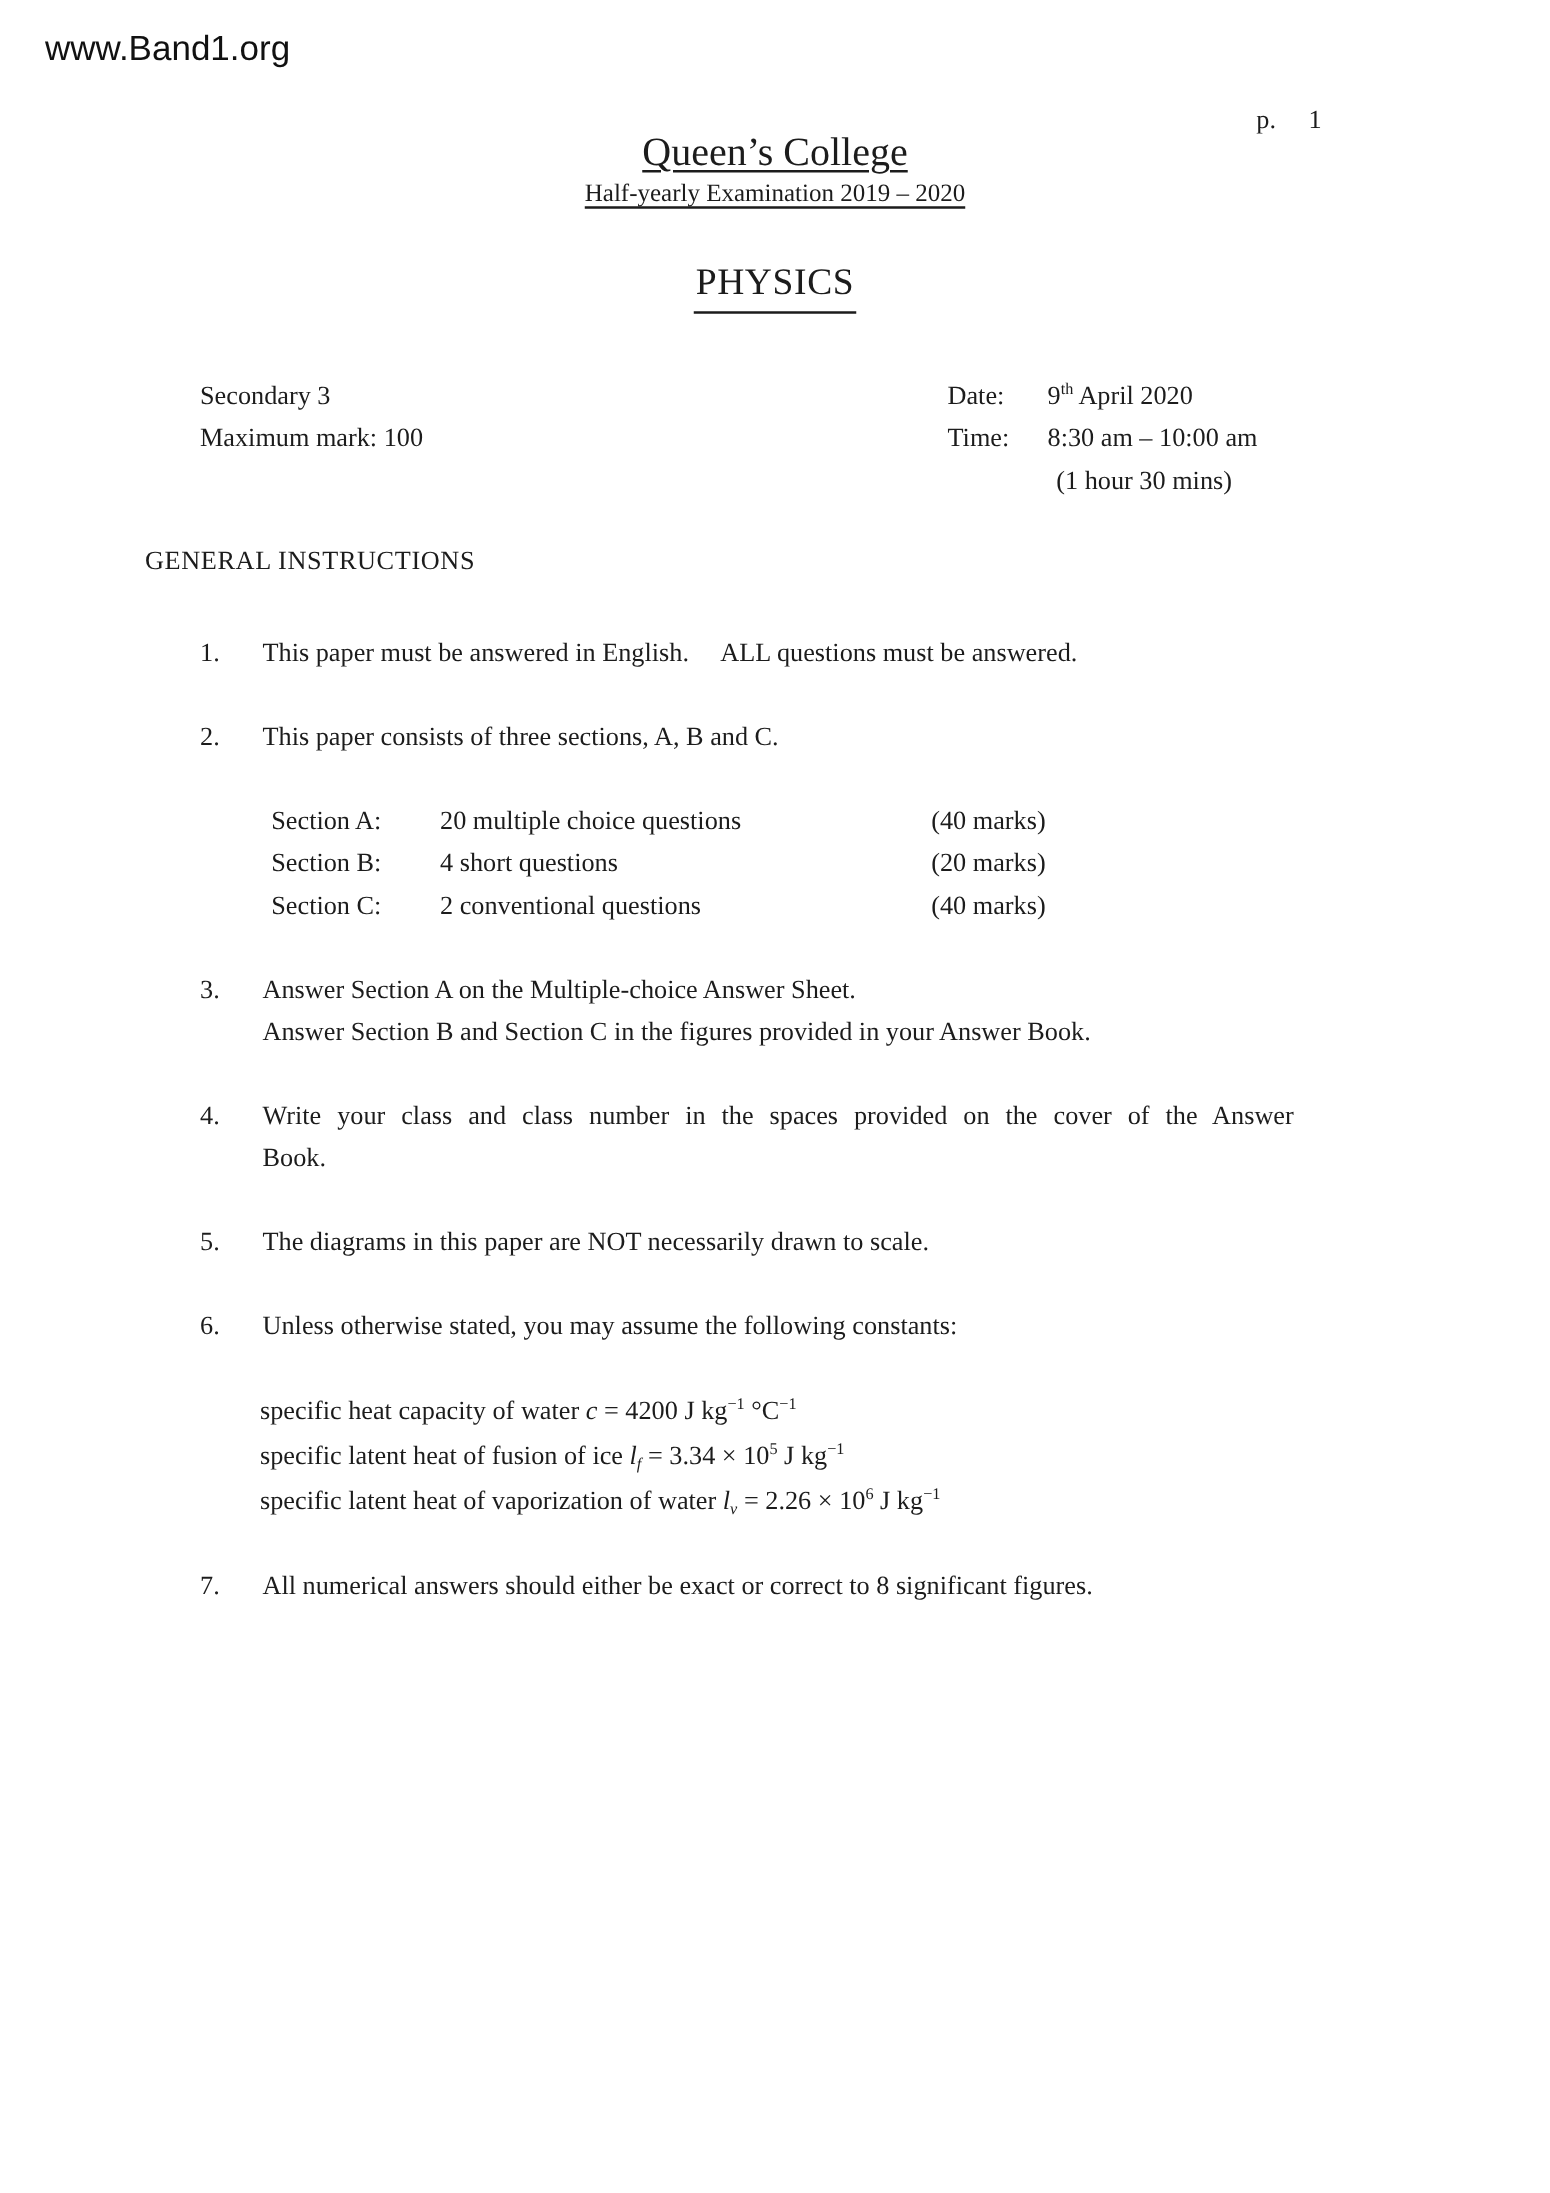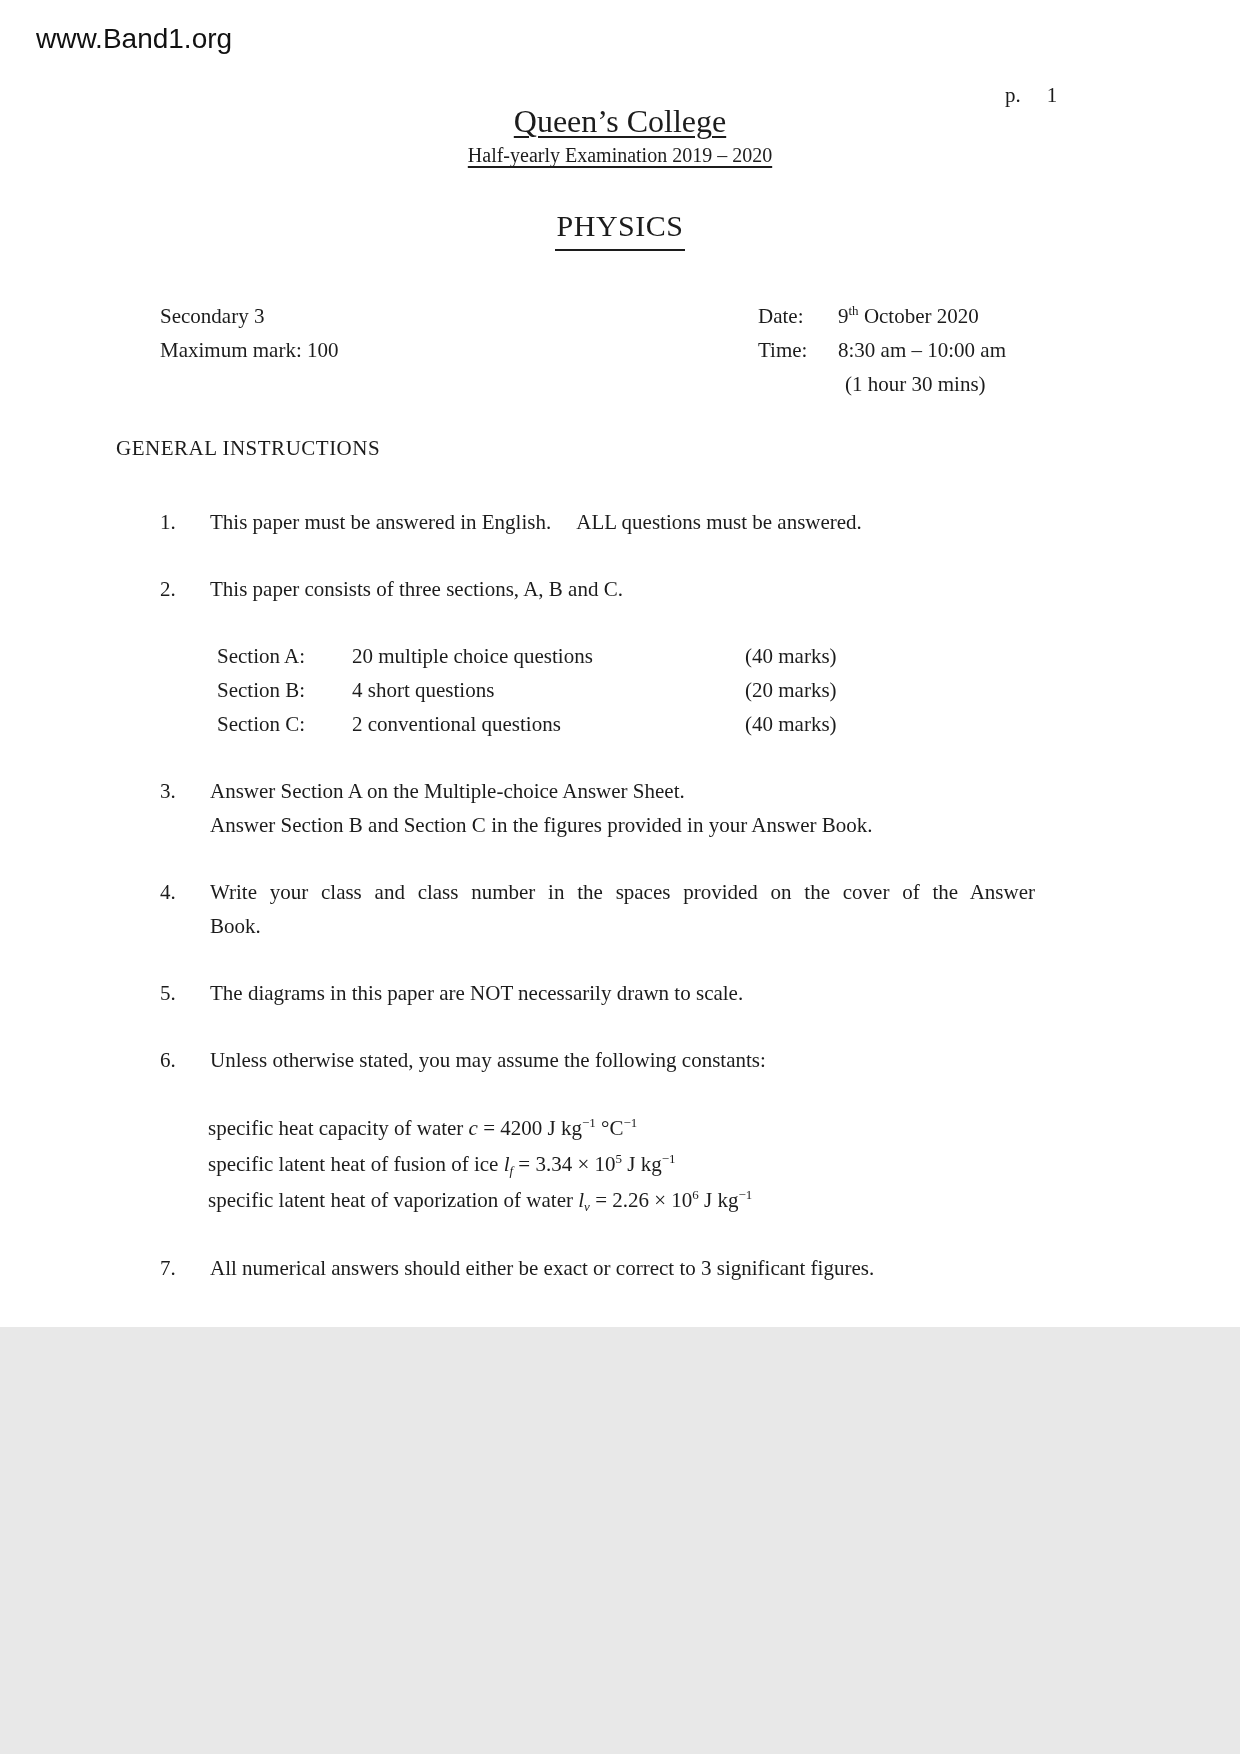--- a/index.html
+++ b/index.html
@@ -1,19 +1,19 @@
 <!DOCTYPE html>
 <html><head>
 <meta charset="utf-8">
 <style>
   html,body{margin:0;padding:0;background:#e8e8e8;}
   .page{
     position:relative;
     width:1240px;
-    height:1327px;
+    height:1754px;
     margin:0 auto;
     background:#ffffff;
     font-family:"Liberation Serif", serif;
     color:#1c1c1c;
     font-size:21px;
     line-height:34px;
     overflow:hidden;
   }
   .watermark{
     position:absolute;
@@ -113,21 +113,21 @@
   </div>
 
   <div class="subject-row center">
     <span class="subject">PHYSICS</span>
   </div>
 
   <div class="info">
     <div class="info-row">
       <span class="l-col">Secondary 3</span>
       <span class="d-label">Date:</span>
-      <span class="d-value"><span class="pre">9</span><span class="sup">th</span><span class="pre"> October 2020</span></span>
+      <span class="d-value"><span class="pre">9</span><span class="sup">th</span><span class="pre"> April 2020</span></span>
     </div>
     <div class="info-row">
       <span class="l-col">Maximum mark: 100</span>
       <span class="d-label">Time:</span>
       <span class="d-value">8:30 am – 10:00 am</span>
     </div>
     <div class="info-row">
       <span class="d-duration">(1 hour 30 mins)</span>
     </div>
   </div>
@@ -193,17 +193,17 @@
       <div class="const-line">
         <span class="pre">specific latent heat of fusion of ice </span><span class="sym">l</span><span class="sub">f</span><span class="pre"> = 3.34 × 10</span><span class="sup">5</span><span class="pre"> J kg</span><span class="sup">−1</span>
       </div>
       <div class="const-line">
         <span class="pre">specific latent heat of vaporization of water </span><span class="sym">l</span><span class="sub">v</span><span class="pre"> = 2.26 × 10</span><span class="sup">6</span><span class="pre"> J kg</span><span class="sup">−1</span>
       </div>
     </div>
 
     <div class="item">
       <span class="num">7.</span>
-      <span>All numerical answers should either be exact or correct to 3 significant figures.</span>
+      <span>All numerical answers should either be exact or correct to 8 significant figures.</span>
     </div>
 
   </div>
 </div>
 
 </body></html>

